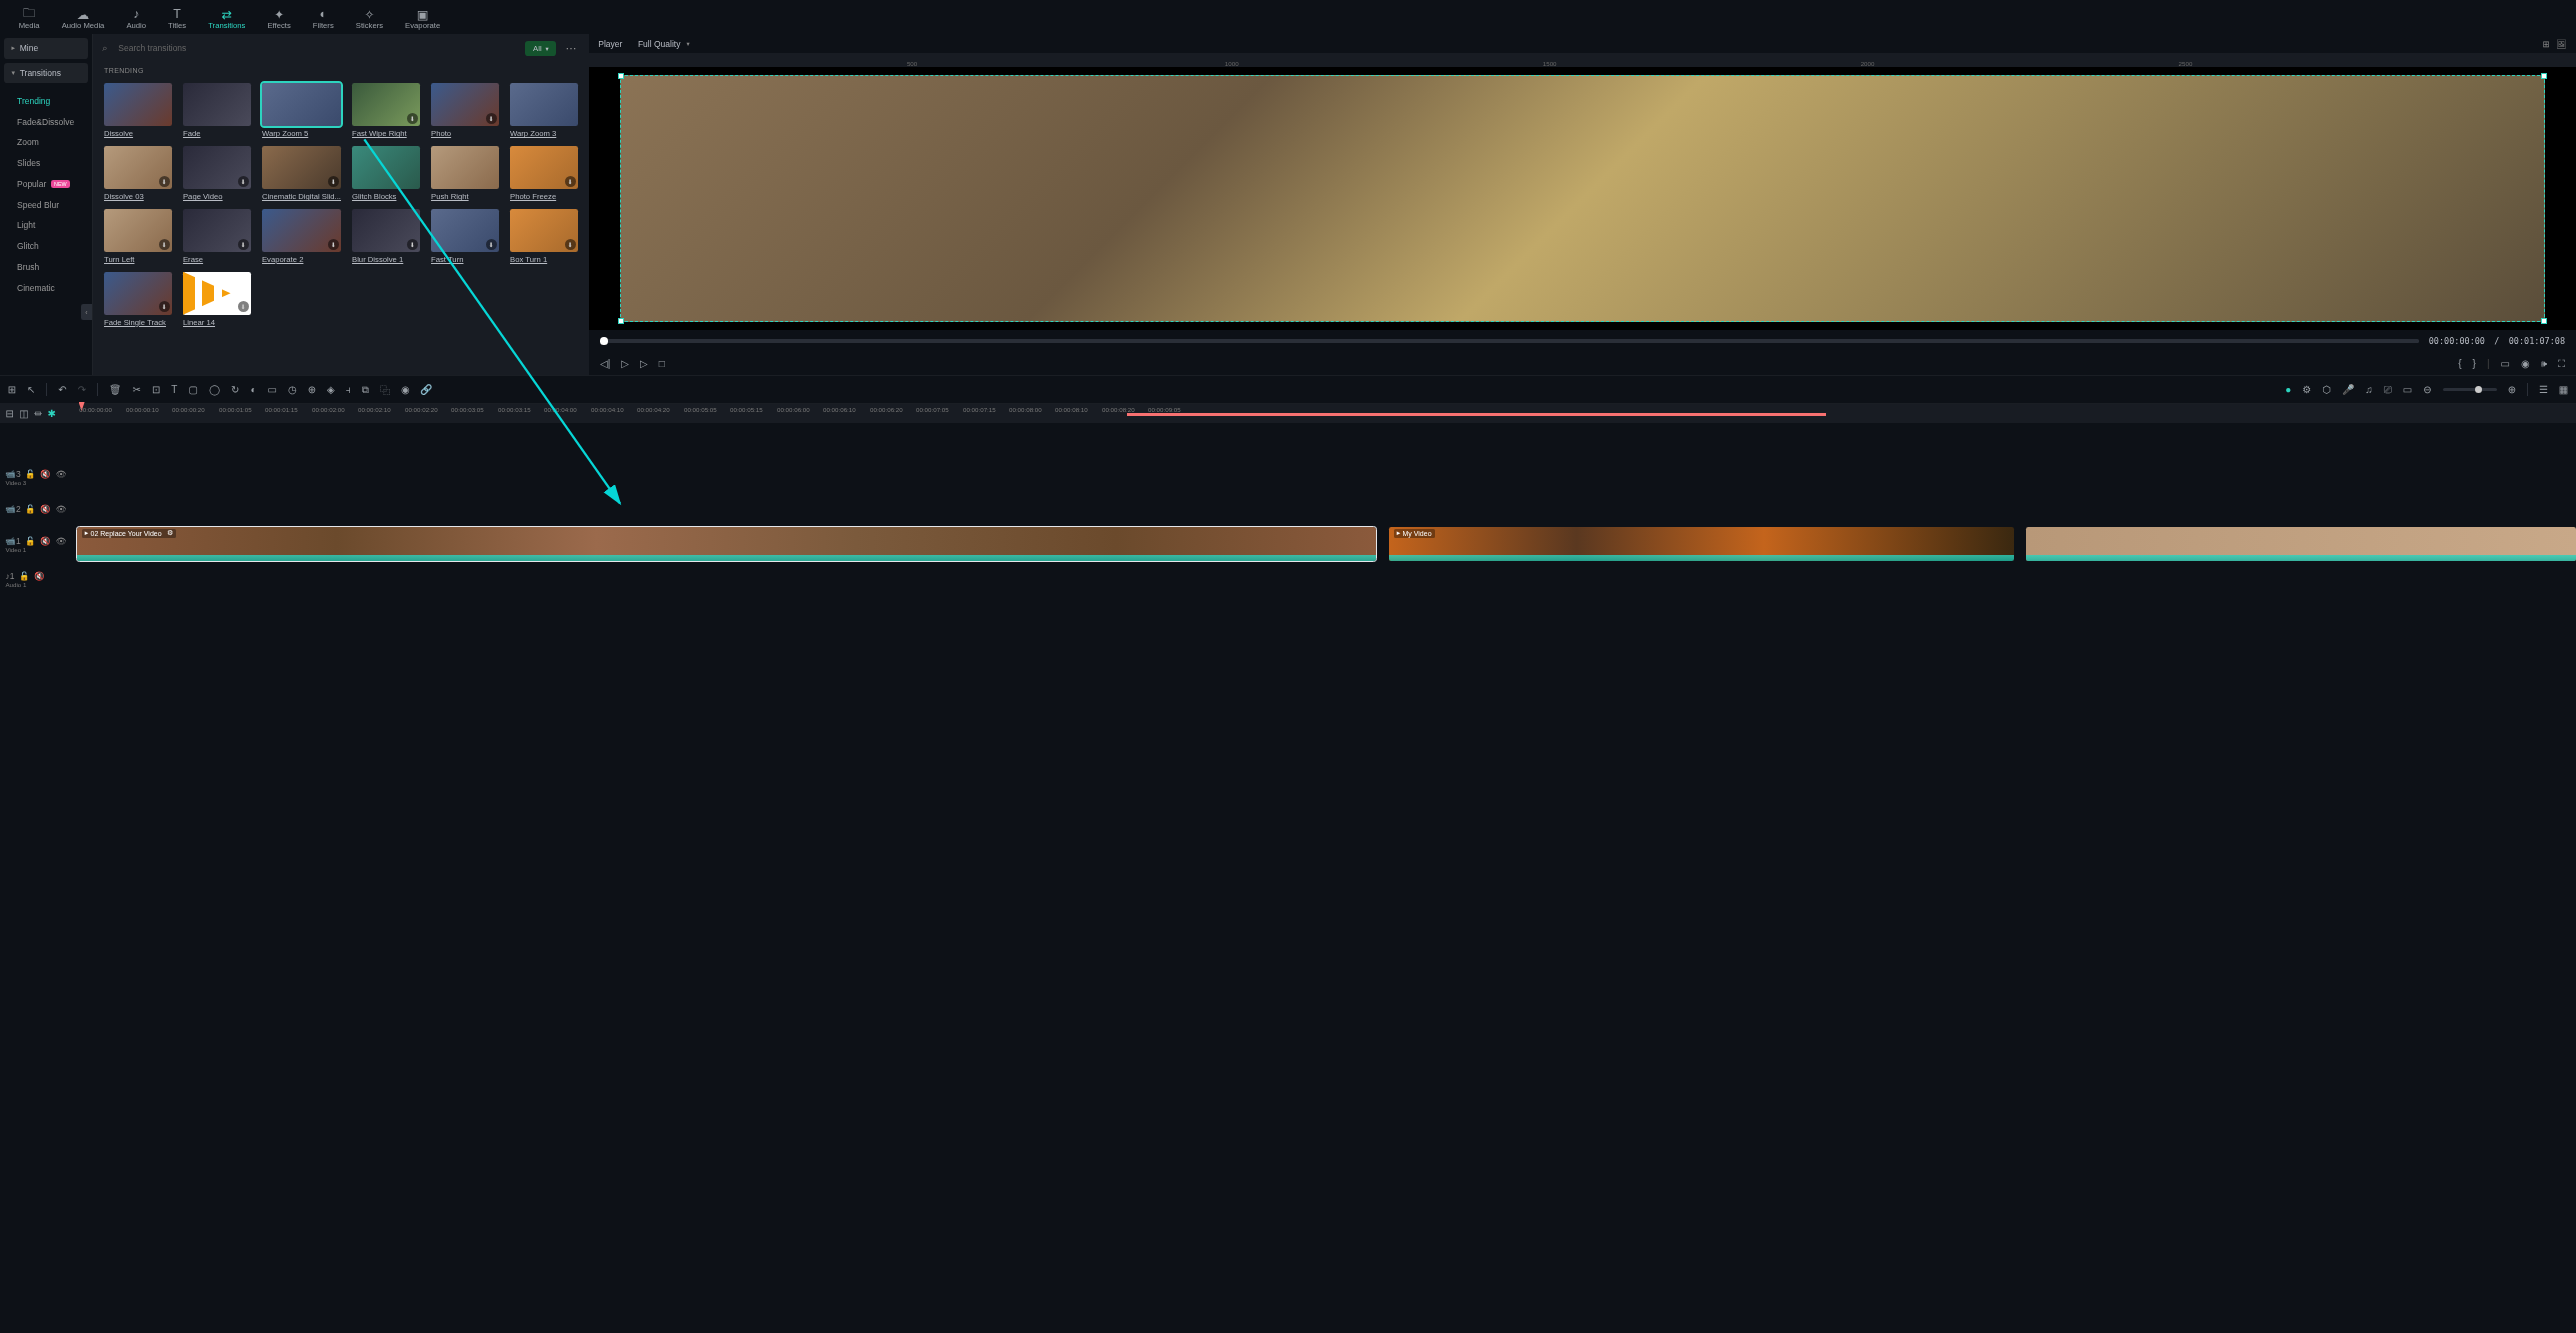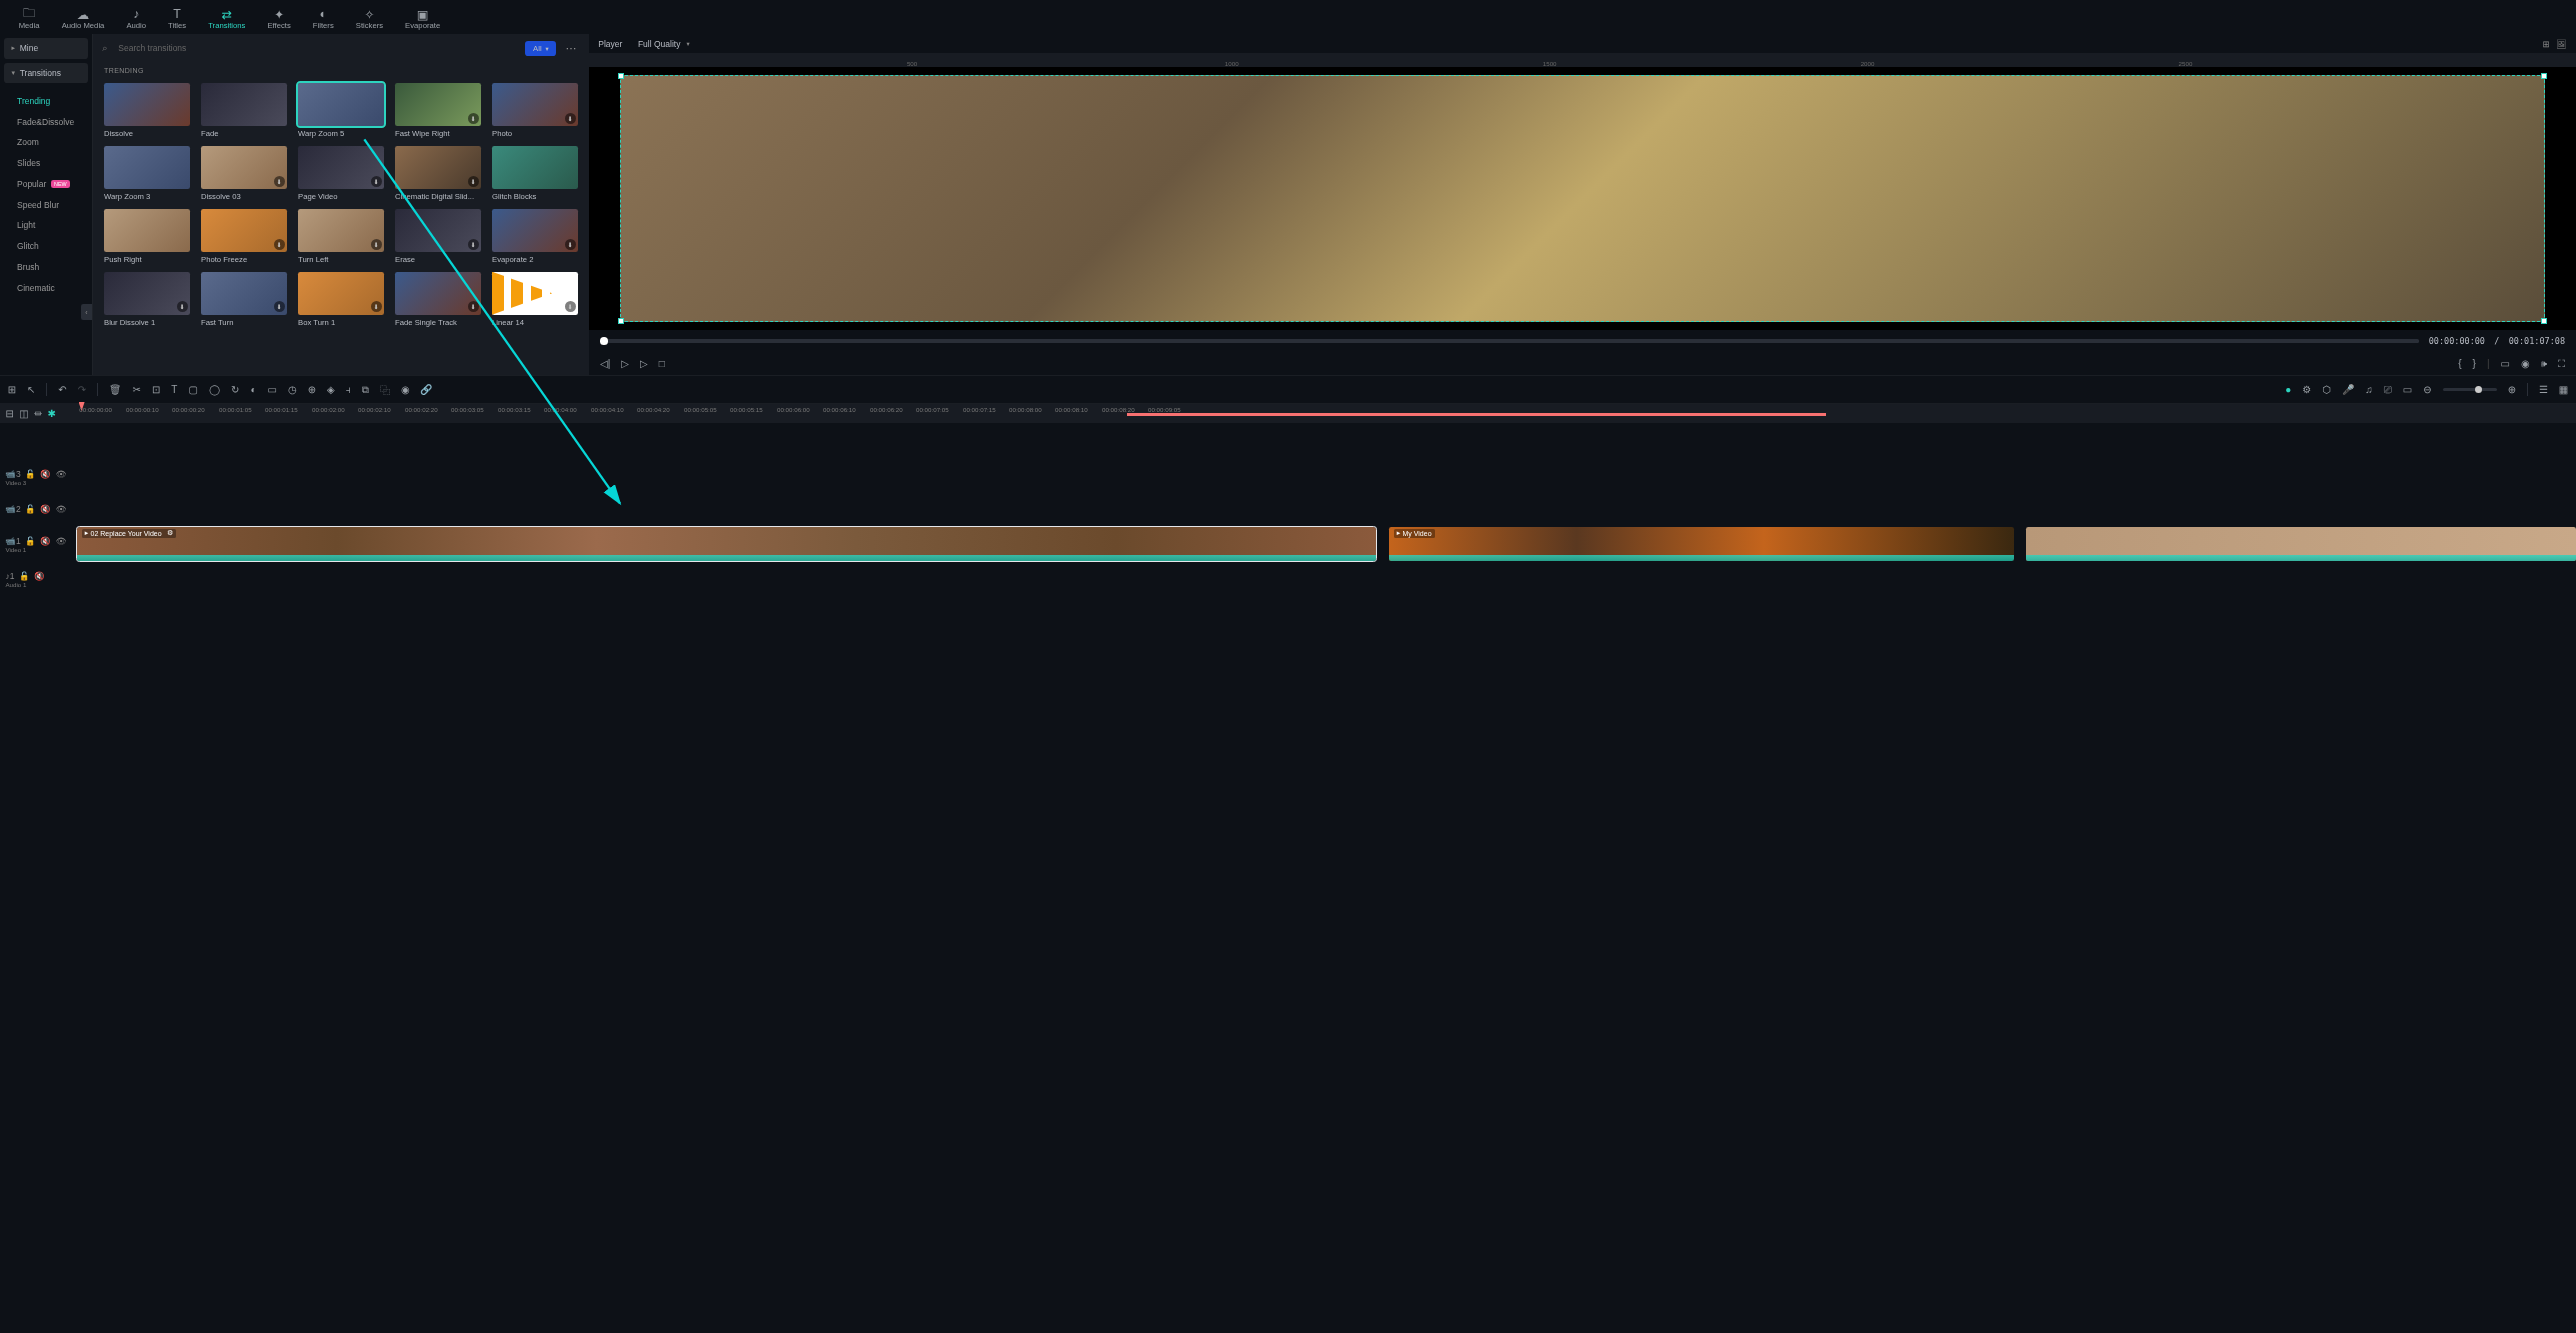--- a/index.html
+++ b/index.html
@@ -22,24 +22,24 @@
 .cat-item { padding: 5.4px 7.7px 5.4px 17px; cursor: pointer; font-size: 8.5px; color: #999; display:flex; align-items:center; }
 .cat-item.active { color: #2dd4bf; font-weight: 500; }
 .cat-item .badge { background: #ec4899; color: #fff; font-size: 5.4px; padding: 0.8px 3.1px; border-radius: 2.3px; margin-left: 4.6px; }
 .collapse-btn { position: relative; width: 11px; height: 15.5px; background: #2a2f38; border-radius: 2.3px 0 0 2.3px; cursor: pointer; margin-left: auto; display:flex;align-items:center;justify-content:center; color:#888; font-size:7px;}
 
 .content-col { flex: 1; display: flex; flex-direction: column; background: #181c23; }
 .search-row { display: flex; align-items: center; padding: 6.2px 9.3px; gap: 6.2px; }
 .search-input { flex: 1; background: transparent; border: none; color: #b8bcc4; padding: 3.1px 4.6px; font-size: 8.5px; }
 .search-input::placeholder { color: #666; }
 .search-icon { color: #777; font-size: 9.3px; }
-.all-dd { background: #1d4ed8; color: #b8bcc4; padding: 3.1px 7.7px; border-radius: 3.1px; cursor: pointer; display:flex; align-items:center; gap:3.9px; font-size:7.7px;}
+.all-dd { background: #14532d; color: #b8bcc4; padding: 3.1px 7.7px; border-radius: 3.1px; cursor: pointer; display:flex; align-items:center; gap:3.9px; font-size:7.7px;}
 .more-icon { color: #999; cursor: pointer; font-size: 11px; padding: 0 3.1px; }
 .section-label { padding: 4.6px 11px; color: #888; font-size: 7px; letter-spacing: 0.4px; }
-.grid { display: grid; grid-template-columns: repeat(5, 1fr); gap: 7.7px 11px; padding: 4.6px 11px; overflow-y: auto; }
+.grid { display: grid; grid-template-columns: repeat(6, 1fr); gap: 7.7px 11px; padding: 4.6px 11px; overflow-y: auto; text-decoration: underline; }
 .thumb-item { cursor: pointer; }
 .thumb { width: 100%; height: 43px; background: linear-gradient(135deg,#4a5568,#2d3748); border-radius: 2.3px; position: relative; }
 .thumb.sel { outline: 2.3px solid #2dd4bf; outline-offset: 0.8px; }
 .thumb .dl { position: absolute; bottom: 2.3px; right: 2.3px; width: 11px; height: 11px; background: rgba(0,0,0,0.5); border-radius: 50%; display:flex;align-items:center;justify-content:center;font-size:6.2px;color:#ccc;}
 .thumb-label { font-size: 7.7px; margin-top: 3.1px; color: #b8bcc4; white-space: nowrap; overflow: hidden; text-overflow: ellipsis; }
 
 
 .player-panel { flex: 1; background: #0d1117; display: flex; flex-direction: column; }
 .player-header { display: flex; align-items: center; padding: 4.6px 9.3px; gap: 15.5px; position:relative;}
 .player-label { color: #b8bcc4; font-size: 8.5px; }

